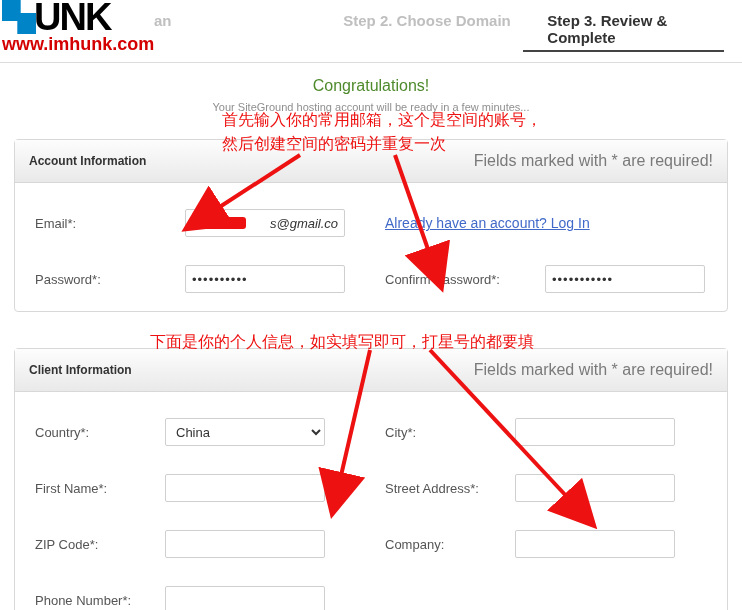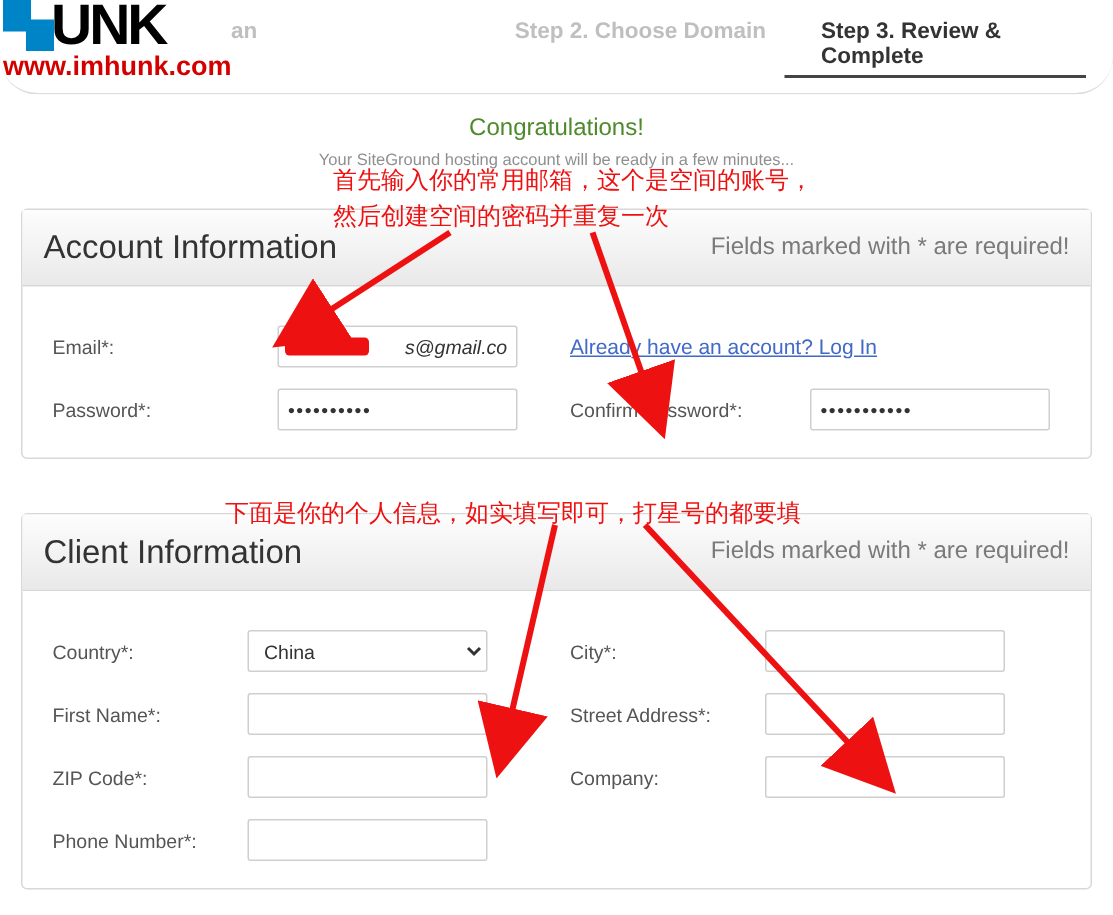--- a/index.html
+++ b/index.html
@@ -3,37 +3,37 @@
 <meta charset="utf-8">
 <style>
   * { box-sizing: border-box; margin: 0; padding: 0; }
   body { font-family: Arial, Helvetica, sans-serif; width: 742px; height: 610px; background: #fff; position: relative; overflow: hidden; }
 
   .logo { position: absolute; left: 0; top: 0; width: 170px; height: 64px; z-index: 50; }
   .logo .hunk { font-family: Arial Black, Arial, sans-serif; font-weight: 900; font-size: 38px; color: #000; letter-spacing: -2px; line-height: 34px; padding-left: 2px; }
   .logo .hunk .h-shape { display: inline-block; vertical-align: top; width: 34px; height: 34px; background: #0084c8; margin-right: -2px; clip-path: polygon(0 0, 55% 0, 55% 38%, 100% 38%, 100% 100%, 45% 100%, 45% 62%, 0 62%); }
   .logo .site { font-family: Arial, sans-serif; font-weight: 700; color: #d40000; font-size: 18px; padding-left: 2px; }
 
-  .steps { display: flex; justify-content: flex-end; padding: 8px 18px 10px 14px; border-bottom: 1px solid #dcdcdc; border-radius: 25px; }
+  .steps { display: flex; justify-content: flex-end; padding: 8px 18px 10px 14px; border-bottom: 1px solid #dcdcdc; }
   .step { flex: 1; font-size: 15px; font-weight: 600; color: #bfbfbf; padding: 4px 0; text-align: left; }
   .step + .step { margin-left: 8px; }
   .step.active { color: #333; border-bottom: 2px solid #444; }
   .step2 { text-align: center; }
   .step3 { text-align: left; padding-left: 24px; }
 
   .congrats { text-align: center; color: #4e8a2c; font-weight: 400; font-size: 16px; margin-top: 14px; }
   .sub { text-align: center; color: #8f8f8f; font-size: 11px; margin-top: 6px; }
 
   .panel { margin: 12px 14px 0 14px; border: 1px solid #d8d8d8; border-radius: 4px; overflow: visible; }
   .panel-head { display: flex; justify-content: space-between; align-items: center; padding: 12px 14px; background: linear-gradient(#fdfdfd, #e9e9e9); border-bottom: 1px solid #d8d8d8; }
-  .panel-head .title { font-size: 22px; font-weight: 400; color: #333; }
+  .panel-head .title { font-size: 12px; font-weight: 700; color: #333; }
   .panel-head .req { font-size: 16px; color: #7a7a7a; }
   .panel-body { padding: 26px 20px 18px 20px; }
 
-  .grid { display: grid; grid-template-columns: 1fr 1fr; column-gap: 18px; row-gap: 14px; align-items: center; }
+  .grid { display: grid; grid-template-columns: 1fr 1fr; column-gap: 18px; row-gap: 14px; align-items: center; gap: 28px; }
   .row { display: flex; align-items: center; }
   .lbl { width: 150px; color: #555; font-size: 13px; }
   .grid.client .lbl { width: 130px; }
   .ctl { flex: 1; }
   input[type=text], input[type=password], select {
     width: 160px; height: 28px; border: 1px solid #cfcfcf; border-radius: 2px; padding: 3px 6px; font-size: 13px; color: #333; background: #fff;
   }
   .masked { display: inline-block; position: relative; }
   .masked .red { position: absolute; left: 5px; top: 8px; width: 56px; height: 12px; background: #e11; border-radius: 3px; }
   a.link { color: #4169c8; font-size: 14px; text-decoration: underline; }

